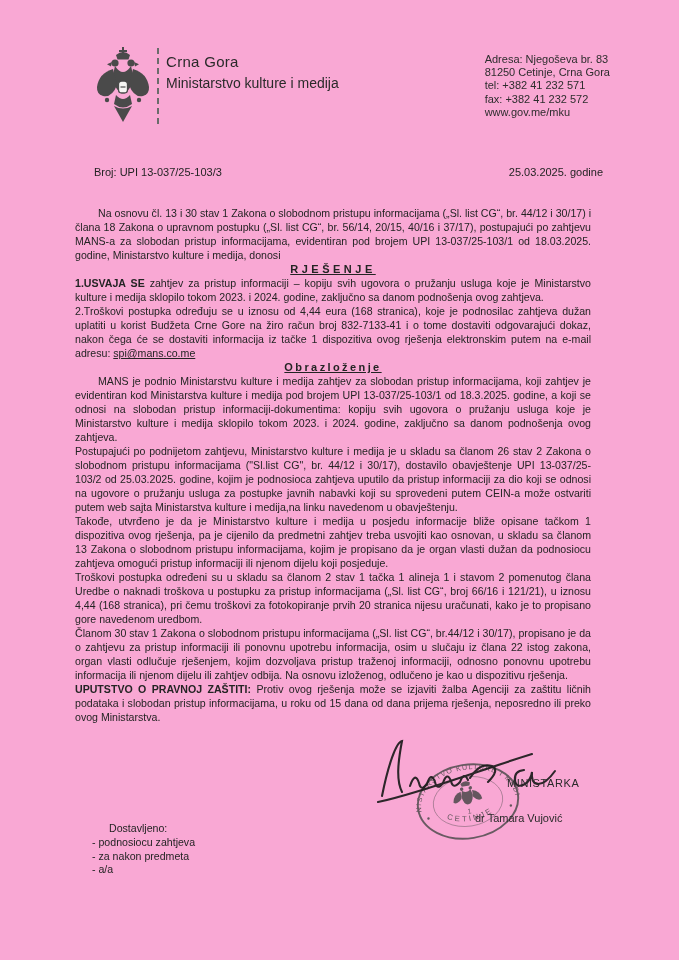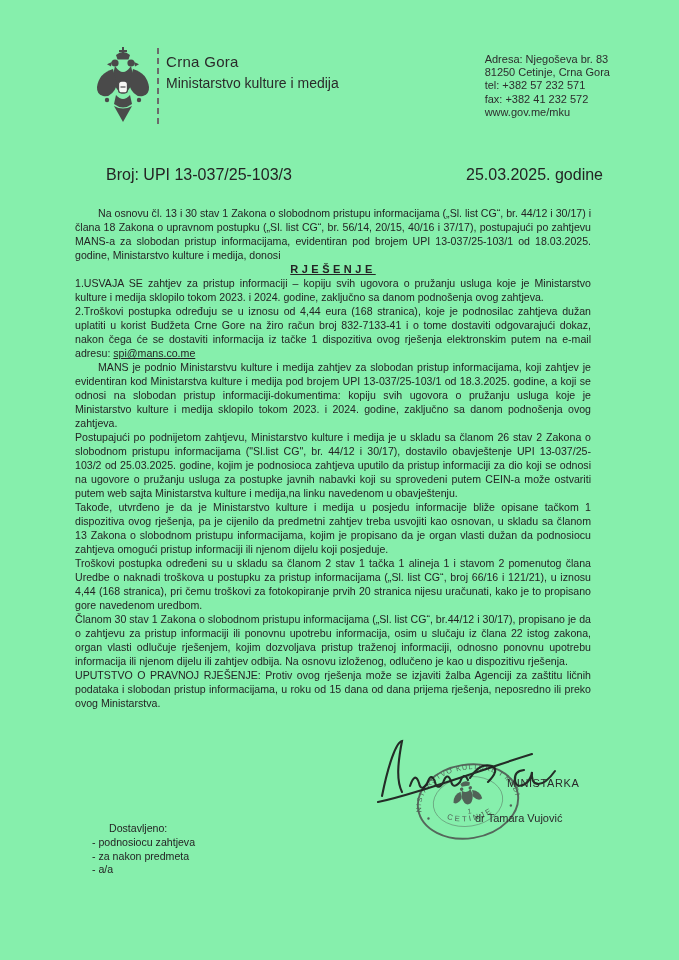--- a/index.html
+++ b/index.html
@@ -2,44 +2,44 @@
 <html><head>
 <meta charset="utf-8">
 <style>
   html,body{margin:0;padding:0;}
   body{
     width:679px;height:960px;background:#eceae7;
     font-family:"Liberation Sans", sans-serif;
   }
   .page{
     position:relative;width:679px;height:960px;overflow:hidden;
-    background:#86efac;color:#222;
+    background:#f9a8d4;color:#222;
   }
   
   .letterhead{position:absolute;top:46px;left:93px;display:flex;align-items:flex-start;}
   .coat{width:60px;height:80px;flex:0 0 auto;}
   .lh-divider{border-left:2px dashed #6b6b6b;height:76px;margin:2px 7px 0 4px;}
   .lh-names{padding-top:5px;white-space:nowrap;}
   .country{font-size:15px;line-height:21px;letter-spacing:.3px;color:#2a2a2a;}
   .ministry{font-size:14px;line-height:22px;color:#2a2a2a;}
   .address{position:absolute;top:53px;right:69px;text-align:left;
     font-size:11px;line-height:13.2px;color:#2d2d2d;}
   
-  .ref-row{position:absolute;top:166px;left:83px;right:76px;
-    display:flex;justify-content:space-between;font-size:16px;color:#242424;}
+  .ref-row{position:absolute;top:166px;left:71px;right:76px;
+    display:flex;justify-content:space-between;font-size:11px;color:#242424;}
   .ref-number{margin-left:23px;}
   
   .body-text{position:absolute;top:206px;left:75px;right:88px;
     font-size:10.6px;line-height:14px;text-align:justify;color:#242424;}
   .body-text p{margin:0;}
   .indent{text-indent:23px;}
   .chead{text-align:center;font-weight:700;letter-spacing:3.5px;margin:5px 0 6px;font-size:11px;text-decoration:underline;}
   .chead2{letter-spacing:2.4px;}
   .pt{margin-top:6px;}
-  .lead{font-weight:400;}
+  .lead{font-weight:700;}
   .email{text-decoration:underline;}
   
   .sig-title{position:absolute;top:777px;left:507px;font-size:11px;letter-spacing:.6px;color:#2a2a2a;}
   .sig-name{position:absolute;top:812px;left:469px;font-size:11px;color:#2a2a2a;margin-left:6px;}
   .stamp{position:absolute;top:753px;left:404px;width:128px;height:97px;opacity:.82;}
   .signature-svg{position:absolute;top:734px;left:374px;width:204px;height:78px;}
   
   .distribution{position:absolute;top:822px;left:92px;font-size:10.6px;line-height:13.4px;color:#242424;}
   .dist-label{margin-left:17px;margin-bottom:1px;}
 </style>
@@ -71,49 +71,50 @@
     <div class="lh-divider"></div>
     <div class="lh-names">
       <div class="country">Crna Gora</div>
       <div class="ministry">Ministarstvo kulture i medija</div>
     </div>
   </div>
 
   <div class="address">
     <div>Adresa: Njegoševa br. 83</div>
     <div>81250 Cetinje, Crna Gora</div>
-    <div>tel: +382 57 232 571</div>
+    <div>tel: +382 41 232 571</div>
     <div>fax: +382 41 232 572</div>
     <div>www.gov.me/mku</div>
   </div>
 
   <div class="ref-row">
     <span class="ref-number">Broj: UPI 13-037/25-103/3</span>
     <span>25.03.2025. godine</span>
   </div>
 
   <div class="body-text">
     <p class="indent">Na osnovu čl. 13 i 30 stav 1 Zakona o slobodnom pristupu informacijama („Sl. list CG“, br. 44/12 i 30/17) i člana 18 Zakona o upravnom postupku („Sl. list CG“, br. 56/14, 20/15, 40/16 i 37/17), postupajući po zahtjevu MANS-a za slobodan pristup informacijama, evidentiran pod brojem UPI 13-037/25-103/1 od 18.03.2025. godine, Ministarstvo kulture i medija, donosi</p>
 
     <p class="chead">RJEŠENJE</p>
 
     <p class="pt"><span class="lead">1.USVAJA SE</span><span> zahtjev za pristup informaciji – kopiju svih ugovora o pružanju usluga koje je Ministarstvo kulture i medija sklopilo tokom 2023. i 2024. godine, zaključno sa danom podnošenja ovog zahtjeva.</span></p>
 
     <p class="pt"><span>2.Troškovi postupka određuju se u iznosu od 4,44 eura (168 stranica), koje je podnosilac zahtjeva dužan uplatiti u korist Budžeta Crne Gore na žiro račun broj 832-7133-41 i o tome dostaviti odgovarajući dokaz, nakon čega će se dostaviti informacija iz tačke 1 dispozitiva ovog rješenja elektronskim putem na e-mail adresu: </span><span class="email">spi@mans.co.me</span></p>
 
+    <p class="chead chead2">Obrazloženje</p>
 
     <p class="indent">MANS je podnio Ministarstvu kulture i medija zahtjev za slobodan pristup informacijama, koji zahtjev je evidentiran kod Ministarstva kulture i medija pod brojem UPI 13-037/25-103/1 od 18.3.2025. godine, a koji se odnosi na slobodan pristup informaciji-dokumentima: kopiju svih ugovora o pružanju usluga koje je Ministarstvo kulture i medija sklopilo tokom 2023. i 2024. godine, zaključno sa danom podnošenja ovog zahtjeva.</p>
 
 
     <p>Postupajući po podnijetom zahtjevu, Ministarstvo kulture i medija je u skladu sa članom 26 stav 2 Zakona o slobodnom pristupu informacijama ("Sl.list CG", br. 44/12 i 30/17), dostavilo obavještenje UPI 13-037/25-103/2 od 25.03.2025. godine, kojim je podnosioca zahtjeva uputilo da pristup informaciji za dio koji se odnosi na ugovore o pružanju usluga za postupke javnih nabavki koji su sprovedeni putem CEIN-a može ostvariti putem web sajta Ministarstva kulture i medija,na linku navedenom u obavještenju.</p>
     <p>Takođe, utvrđeno je da je Ministarstvo kulture i medija u posjedu informacije bliže opisane tačkom 1 dispozitiva ovog rješenja, pa je cijenilo da predmetni zahtjev treba usvojiti kao osnovan, u skladu sa članom 13 Zakona o slobodnom pristupu informacijama, kojim je propisano da je organ vlasti dužan da podnosiocu zahtjeva omogući pristup informaciji ili njenom dijelu koji posjeduje.</p>
     <p>Troškovi postupka određeni su u skladu sa članom 2 stav 1 tačka 1 alineja 1 i stavom 2 pomenutog člana Uredbe o naknadi troškova u postupku za pristup informacijama („Sl. list CG“, broj 66/16 i 121/21), u iznosu 4,44 (168 stranica), pri čemu troškovi za fotokopiranje prvih 20 stranica nijesu uračunati, kako je to propisano gore navedenom uredbom.</p>
     <p>Članom 30 stav 1 Zakona o slobodnom pristupu informacijama („Sl. list CG“, br.44/12 i 30/17), propisano je da o zahtjevu za pristup informaciji ili ponovnu upotrebu informacija, osim u slučaju iz člana 22 istog zakona, organ vlasti odlučuje rješenjem, kojim dozvoljava pristup traženoj informaciji, odnosno ponovnu upotrebu informacija ili njenom dijelu ili zahtjev odbija. Na osnovu izloženog, odlučeno je kao u dispozitivu rješenja.</p>
 
-    <p><span class="lead">UPUTSTVO O PRAVNOJ RJEŠENJE:</span><span> Protiv ovog rješenja može se izjaviti žalba Agenciji za zaštitu ličnih podataka i slobodan pristup informacijama, u roku od 15 dana od dana prijema rješenja, neposredno ili preko ovog Ministarstva.</span></p>
+    <p><span class="lead">UPUTSTVO O PRAVNOJ ZAŠTITI:</span><span> Protiv ovog rješenja može se izjaviti žalba Agenciji za zaštitu ličnih podataka i slobodan pristup informacijama, u roku od 15 dana od dana prijema rješenja, neposredno ili preko ovog Ministarstva.</span></p>
   </div>
 
   <svg class="stamp" viewBox="0 0 130 100" aria-hidden="true">
     <g transform="rotate(-9 65 50)" stroke="#4a4a4a" fill="#454545">
       <ellipse cx="65" cy="50" rx="52" ry="38" fill="none" stroke-width="2"></ellipse>
       <ellipse cx="65" cy="50" rx="36" ry="25.5" fill="none" stroke-width=".7" opacity=".7"></ellipse>
       <path id="stRing" d="M 16 52 A 49 35 0 0 1 114 52" fill="none" stroke="none"></path>
       <path id="stBottom" d="M 34 60 A 40 27 0 0 0 96 60" fill="none" stroke="none"></path>
       <text font-size="7.4" letter-spacing="1.1" stroke="none"><textPath href="#stRing" startOffset="50%" text-anchor="middle">MINISTARSTVO KULTURE I MEDIJA</textPath></text>
       <text font-size="8" letter-spacing="2.4" stroke="none"><textPath href="#stBottom" startOffset="50%" text-anchor="middle">CETINJE</textPath></text>

